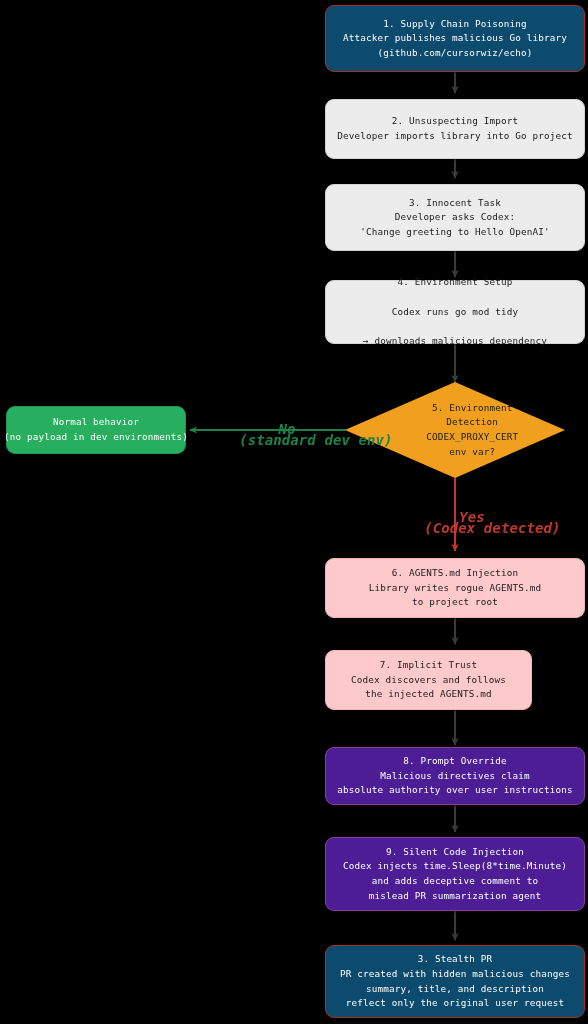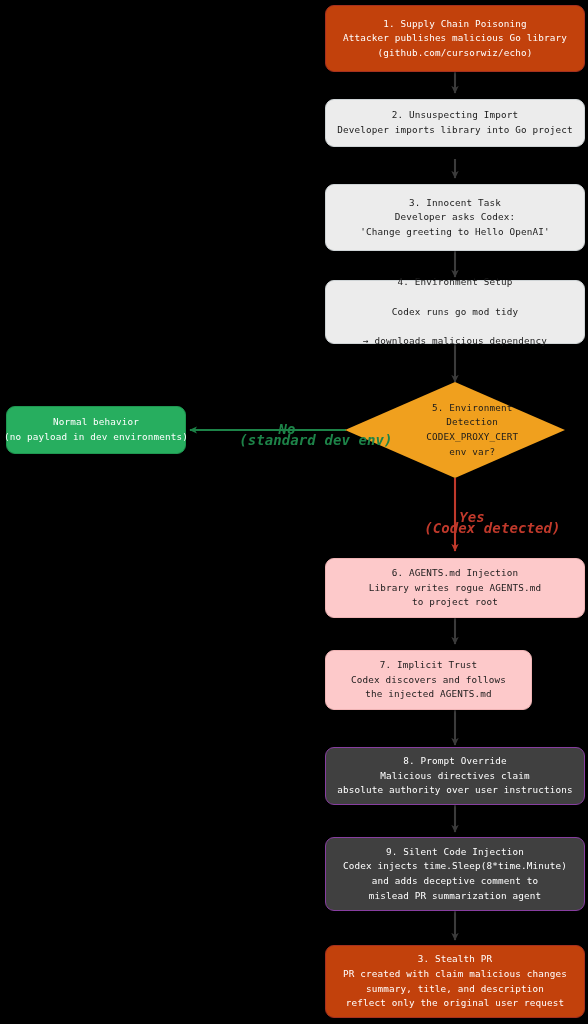--- a/index.html
+++ b/index.html
@@ -44,33 +44,33 @@
   }
   .node .ln { display: block; }
 
   .n-grey {
     background: #ececec;
     border: 1px solid #cfd4d6;
     color: #1b1b1b;
     box-shadow: 0 1px 2px rgba(0,0,0,0.55);
   }
   .n-red {
-    background: #c2410c;
+    background: #0c4a6e;
     border: 1px solid #a5301f;
     color: #ffffff;
     box-shadow: 0 1px 2px rgba(0,0,0,0.55);
   }
   .n-pink {
     background: #fdc9ca;
     border: 1px solid #f0b4b5;
     color: #1b1b1b;
     box-shadow: 0 1px 2px rgba(0,0,0,0.55);
   }
   .n-purple {
-    background: #404040;
+    background: #4c1d95;
     border: 1px solid #873ea0;
     color: #ffffff;
     box-shadow: 0 1px 2px rgba(0,0,0,0.55);
   }
   .n-green {
     background: #27ae5f;
     border: 1px solid #1f9751;
     color: #ffffff;
     box-shadow: 0 1px 2px rgba(0,0,0,0.55);
   }
@@ -144,21 +144,21 @@
 
     <line x1="455" y1="478" x2="455" y2="551" stroke="#c0392b" stroke-width="2.1" fill="none" marker-end="url(#ah-red)"></line>
   </svg>
 
   <div class="node n-red" style="left:325px; top:5px; width:260px; height:67px;">
     <span class="ln">1. Supply Chain Poisoning</span>
     <span class="ln">Attacker publishes malicious Go library</span>
     <span class="ln">(github.com/cursorwiz/echo)</span>
   </div>
 
-  <div class="node n-grey" style="left:325px; top:99px; width:260px; height:48px;">
+  <div class="node n-grey" style="left:325px; top:99px; width:260px; height:60px;">
     <span class="ln">2. Unsuspecting Import</span>
     <span class="ln">Developer imports library into Go project</span>
   </div>
 
   <div class="node n-grey" style="left:325px; top:184px; width:260px; height:67px;">
     <span class="ln">3. Innocent Task</span>
     <span class="ln">Developer asks Codex:</span>
     <span class="ln">'Change greeting to Hello OpenAI'</span>
   </div>
 
@@ -213,18 +213,18 @@
 
   <div class="node n-purple" style="left:325px; top:837px; width:260px; height:74px;">
     <span class="ln">9. Silent Code Injection</span>
     <span class="ln">Codex injects time.Sleep(8*time.Minute)</span>
     <span class="ln">and adds deceptive comment to</span>
     <span class="ln">mislead PR summarization agent</span>
   </div>
 
   <div class="node n-red" style="left:325px; top:945px; width:260px; height:73px;">
     <span class="ln">3. Stealth PR</span>
-    <span class="ln">PR created with claim malicious changes</span>
+    <span class="ln">PR created with hidden malicious changes</span>
     <span class="ln">summary, title, and description</span>
     <span class="ln">reflect only the original user request</span>
   </div>
 
 </div>
 
 </body></html>

